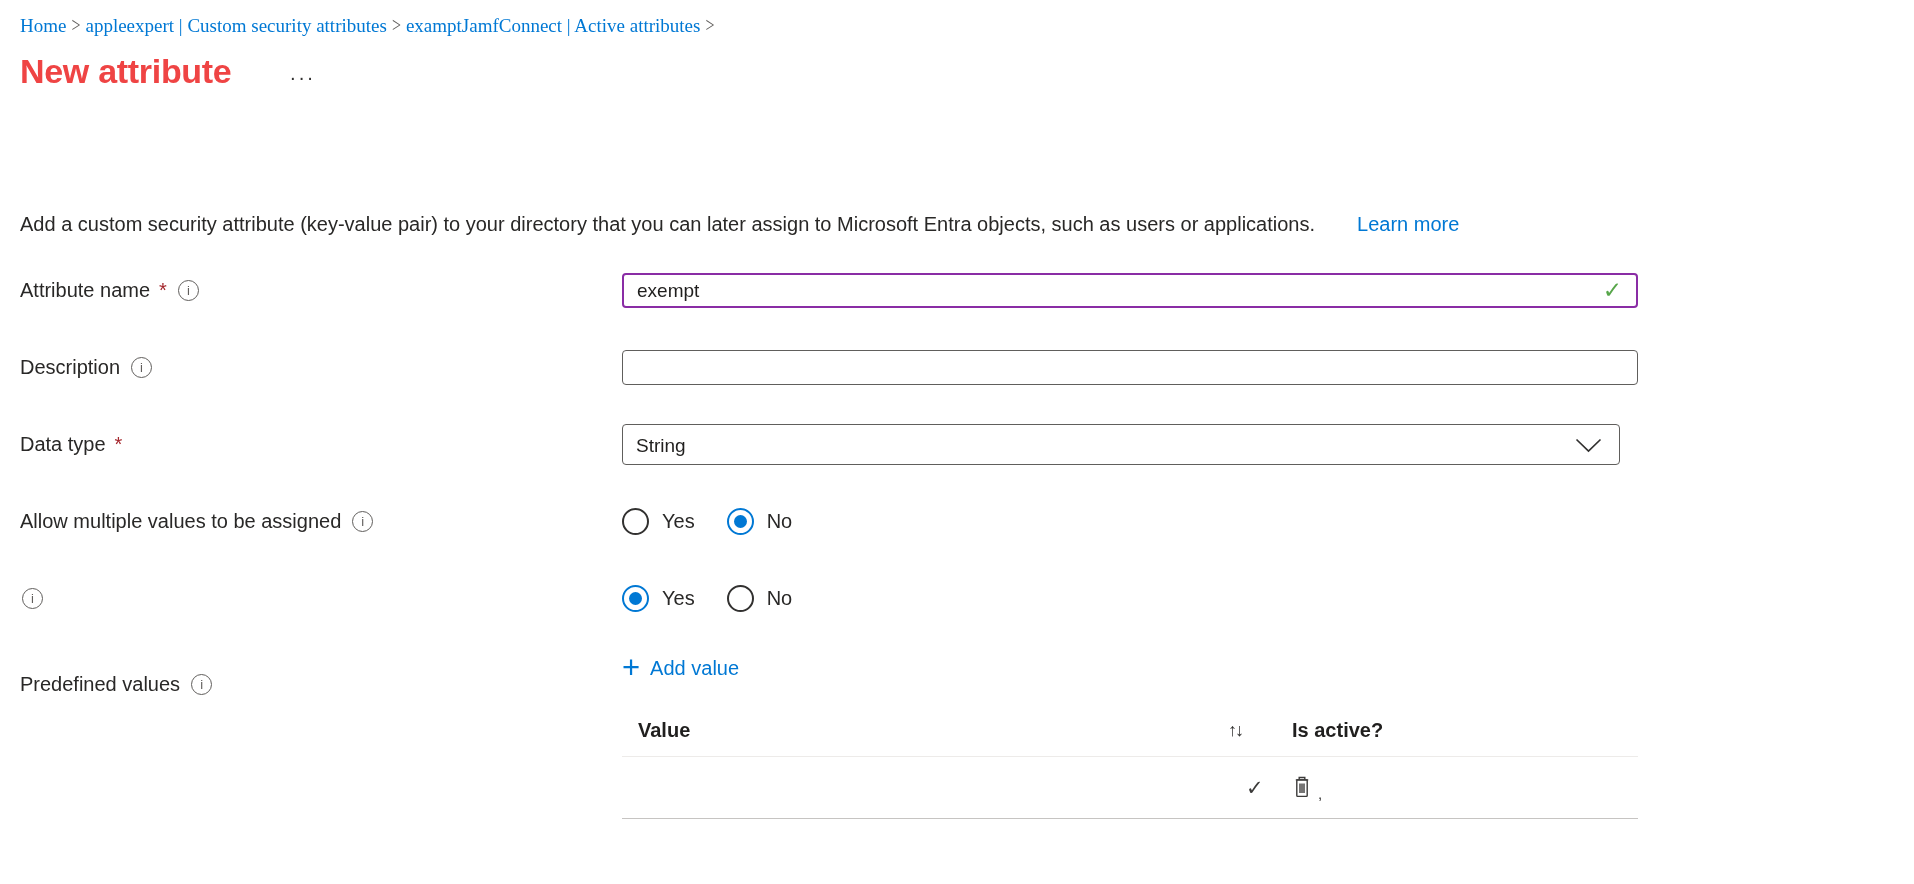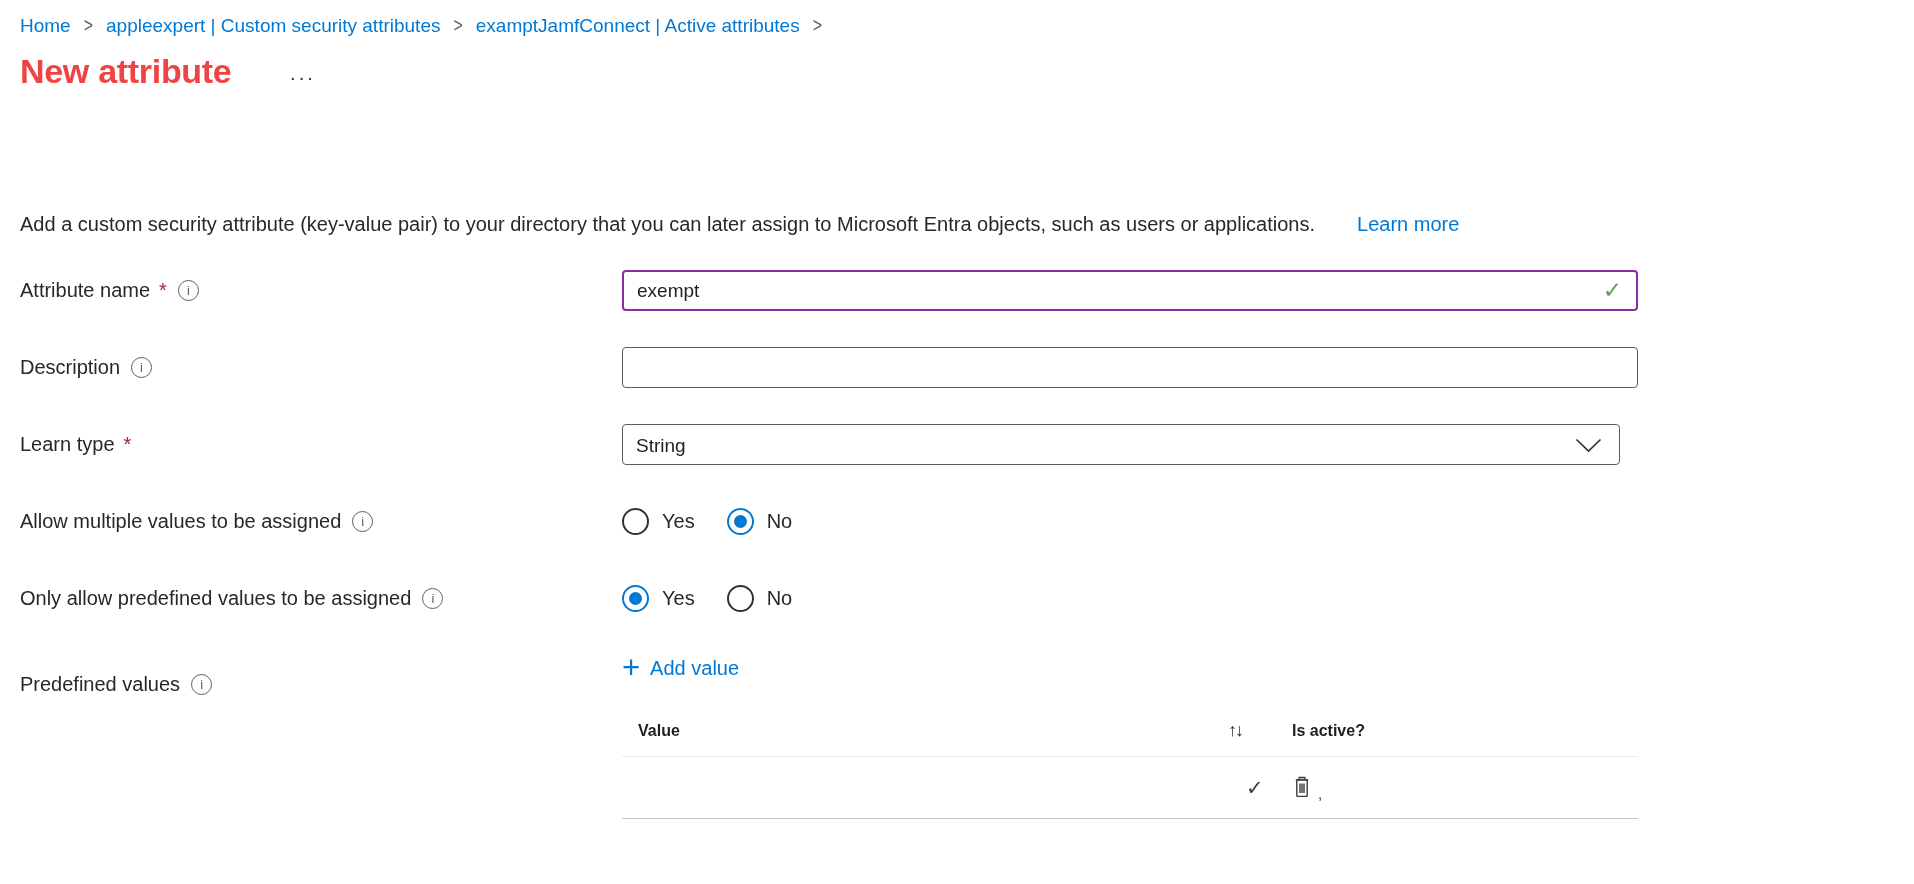--- a/index.html
+++ b/index.html
@@ -1,21 +1,21 @@
 <!DOCTYPE html>
 <html><head>
 <meta charset="utf-8">
 <style>
   * { margin:0; padding:0; box-sizing:border-box; }
   html,body { background:#fff; }
   body { font-family:"Liberation Sans","DejaVu Sans",sans-serif; color:#292827; }
   .page { width:1914px; height:884px; position:relative; padding:14px 0 0 20px; overflow:hidden; background:#fff; }
 
   
-  .breadcrumb { display:flex; align-items:center; gap:13px; font-size:19px; line-height:24px; }
+  .breadcrumb { display:flex; align-items:center; gap:5px; font-size:19px; line-height:24px;font-family:Liberation Serif, serif; }
   .crumb { color:#0078d4; cursor:pointer; white-space:nowrap; }
   .crumb-sep { color:#605e5c; font-size:16px; transform:scaleY(1.25); display:inline-block; }
 
   
   .title-row { display:flex; align-items:center; margin-top:14px; }
   .page-title { font-size:34px; font-weight:700; color:#ef4444; letter-spacing:-0.3px; }
   .more-btn { margin-left:58px; color:#323130; font-size:20px; letter-spacing:2px; cursor:pointer; padding-top:12px; }
 
   
   .intro-row { margin-top:122px; display:flex; align-items:center; font-size:20px; color:#292827; white-space:nowrap; }
@@ -24,21 +24,21 @@
   
   .form { margin-top:34px; }
   .form-row { display:flex; margin-bottom:36px; min-height:41px; align-items:center; }
   .label-col { width:602px; display:flex; align-items:center; gap:9px; font-size:20px; color:#292827; flex-shrink:0; }
   .req { color:#a4262c; }
   .info-icon { width:21px; height:21px; border:1px solid #605e5c; border-radius:50%; color:#605e5c;
                font-size:13px; display:inline-flex; align-items:center; justify-content:center;
                cursor:default; flex-shrink:0; margin-left:2px; }
   .control-col { width:1016px; position:relative; }
 
-  .text-input { width:100%; height:41px; border:1px solid #605e5c; border-radius:4px; font-size:19px;
+  .text-input { width:100%; height:35px; border:1px solid #605e5c; border-radius:4px; font-size:19px;
                 padding:0 44px 0 13px; font-family:inherit; color:#201f1e; outline:none; background:#fff; }
   .text-input.focus-purple { border:2px solid #8a2da5; }
   .valid-check { position:absolute; right:16px; top:50%; transform:translateY(-52%); color:#57a64a; font-size:23px; }
 
   .dropdown { width:998px; height:41px; border:1px solid #605e5c; border-radius:4px; display:flex;
               align-items:center; justify-content:space-between; padding:2px 17px 0 13px; font-size:19px;
               color:#201f1e; cursor:pointer; background:#fff; }
 
   .radio-group { display:flex; align-items:center; }
   .radio-opt { display:flex; align-items:center; margin-right:32px; cursor:pointer; }
@@ -50,21 +50,21 @@
 
   .row-predefined { align-items:flex-start; margin-bottom:8px; }
   .row-predefined .label-col { padding-top:18px; }
 
   .add-value { display:flex; align-items:center; color:#0078d4; font-size:20px; cursor:pointer; width:max-content; }
   .plus { font-size:31px; font-weight:200; margin-right:10px; line-height:26px; }
 
   .pv-table { margin-top:24px; width:1016px; }
   .thead, .trow { display:grid; grid-template-columns:606px 64px 288px 58px; align-items:center; }
   .thead { height:52px; border-bottom:1px solid #edebe9; }
-  .th { font-weight:700; font-size:16px; color:#201f1e; }
+  .th { font-weight:700; font-size:20px; color:#201f1e; }
   .th-value { padding-left:16px; }
   .sort-icon { font-size:18px; color:#323130; cursor:pointer; letter-spacing:-2px; }
   .trow { height:62px; border-bottom:1px solid #c6c4c2; font-size:19.5px; color:#292827; }
   .td-value { padding-left:16px; }
   .td-active { padding-left:18px; font-size:21px; color:#3b3a39; }
   .td-actions { display:flex; align-items:flex-end; gap:6px; }
   .trash-btn { cursor:pointer; display:inline-flex; }
   .trailing { font-size:15px; color:#323130; line-height:10px; }
 </style>
 </head>
@@ -110,21 +110,21 @@
         <span>Description</span>
         <span class="info-icon">i</span>
       </div>
       <div class="control-col">
         <input class="text-input" type="text" value="" style="">
       </div>
     </div>
 
     <div class="form-row">
       <div class="label-col">
-        <span>Learn type</span>
+        <span>Data type</span>
         <span class="req">*</span>
       </div>
       <div class="control-col">
         <div class="dropdown">
           <span>String</span>
           <span style="display:inline-flex;">
             <svg width="27" height="15" viewBox="0 0 27 15" fill="none" stroke="#323130" stroke-width="1.7">
               <path d="M1.5 1.5 L13.5 13 L25.5 1.5"></path>
             </svg>
           </span>
@@ -146,21 +146,20 @@
           <span class="radio-opt">
             <span class="radio selected"></span>
             <span class="radio-label">No</span>
           </span>
         </div>
       </div>
     </div>
 
     <div class="form-row">
       <div class="label-col">
-        <span>Only allow predefined values to be assigned</span>
         <span class="info-icon">i</span>
       </div>
       <div class="control-col">
         <div class="radio-group">
           <span class="radio-opt">
             <span class="radio selected"></span>
             <span class="radio-label">Yes</span>
           </span>
           <span class="radio-opt">
             <span class="radio"></span>

